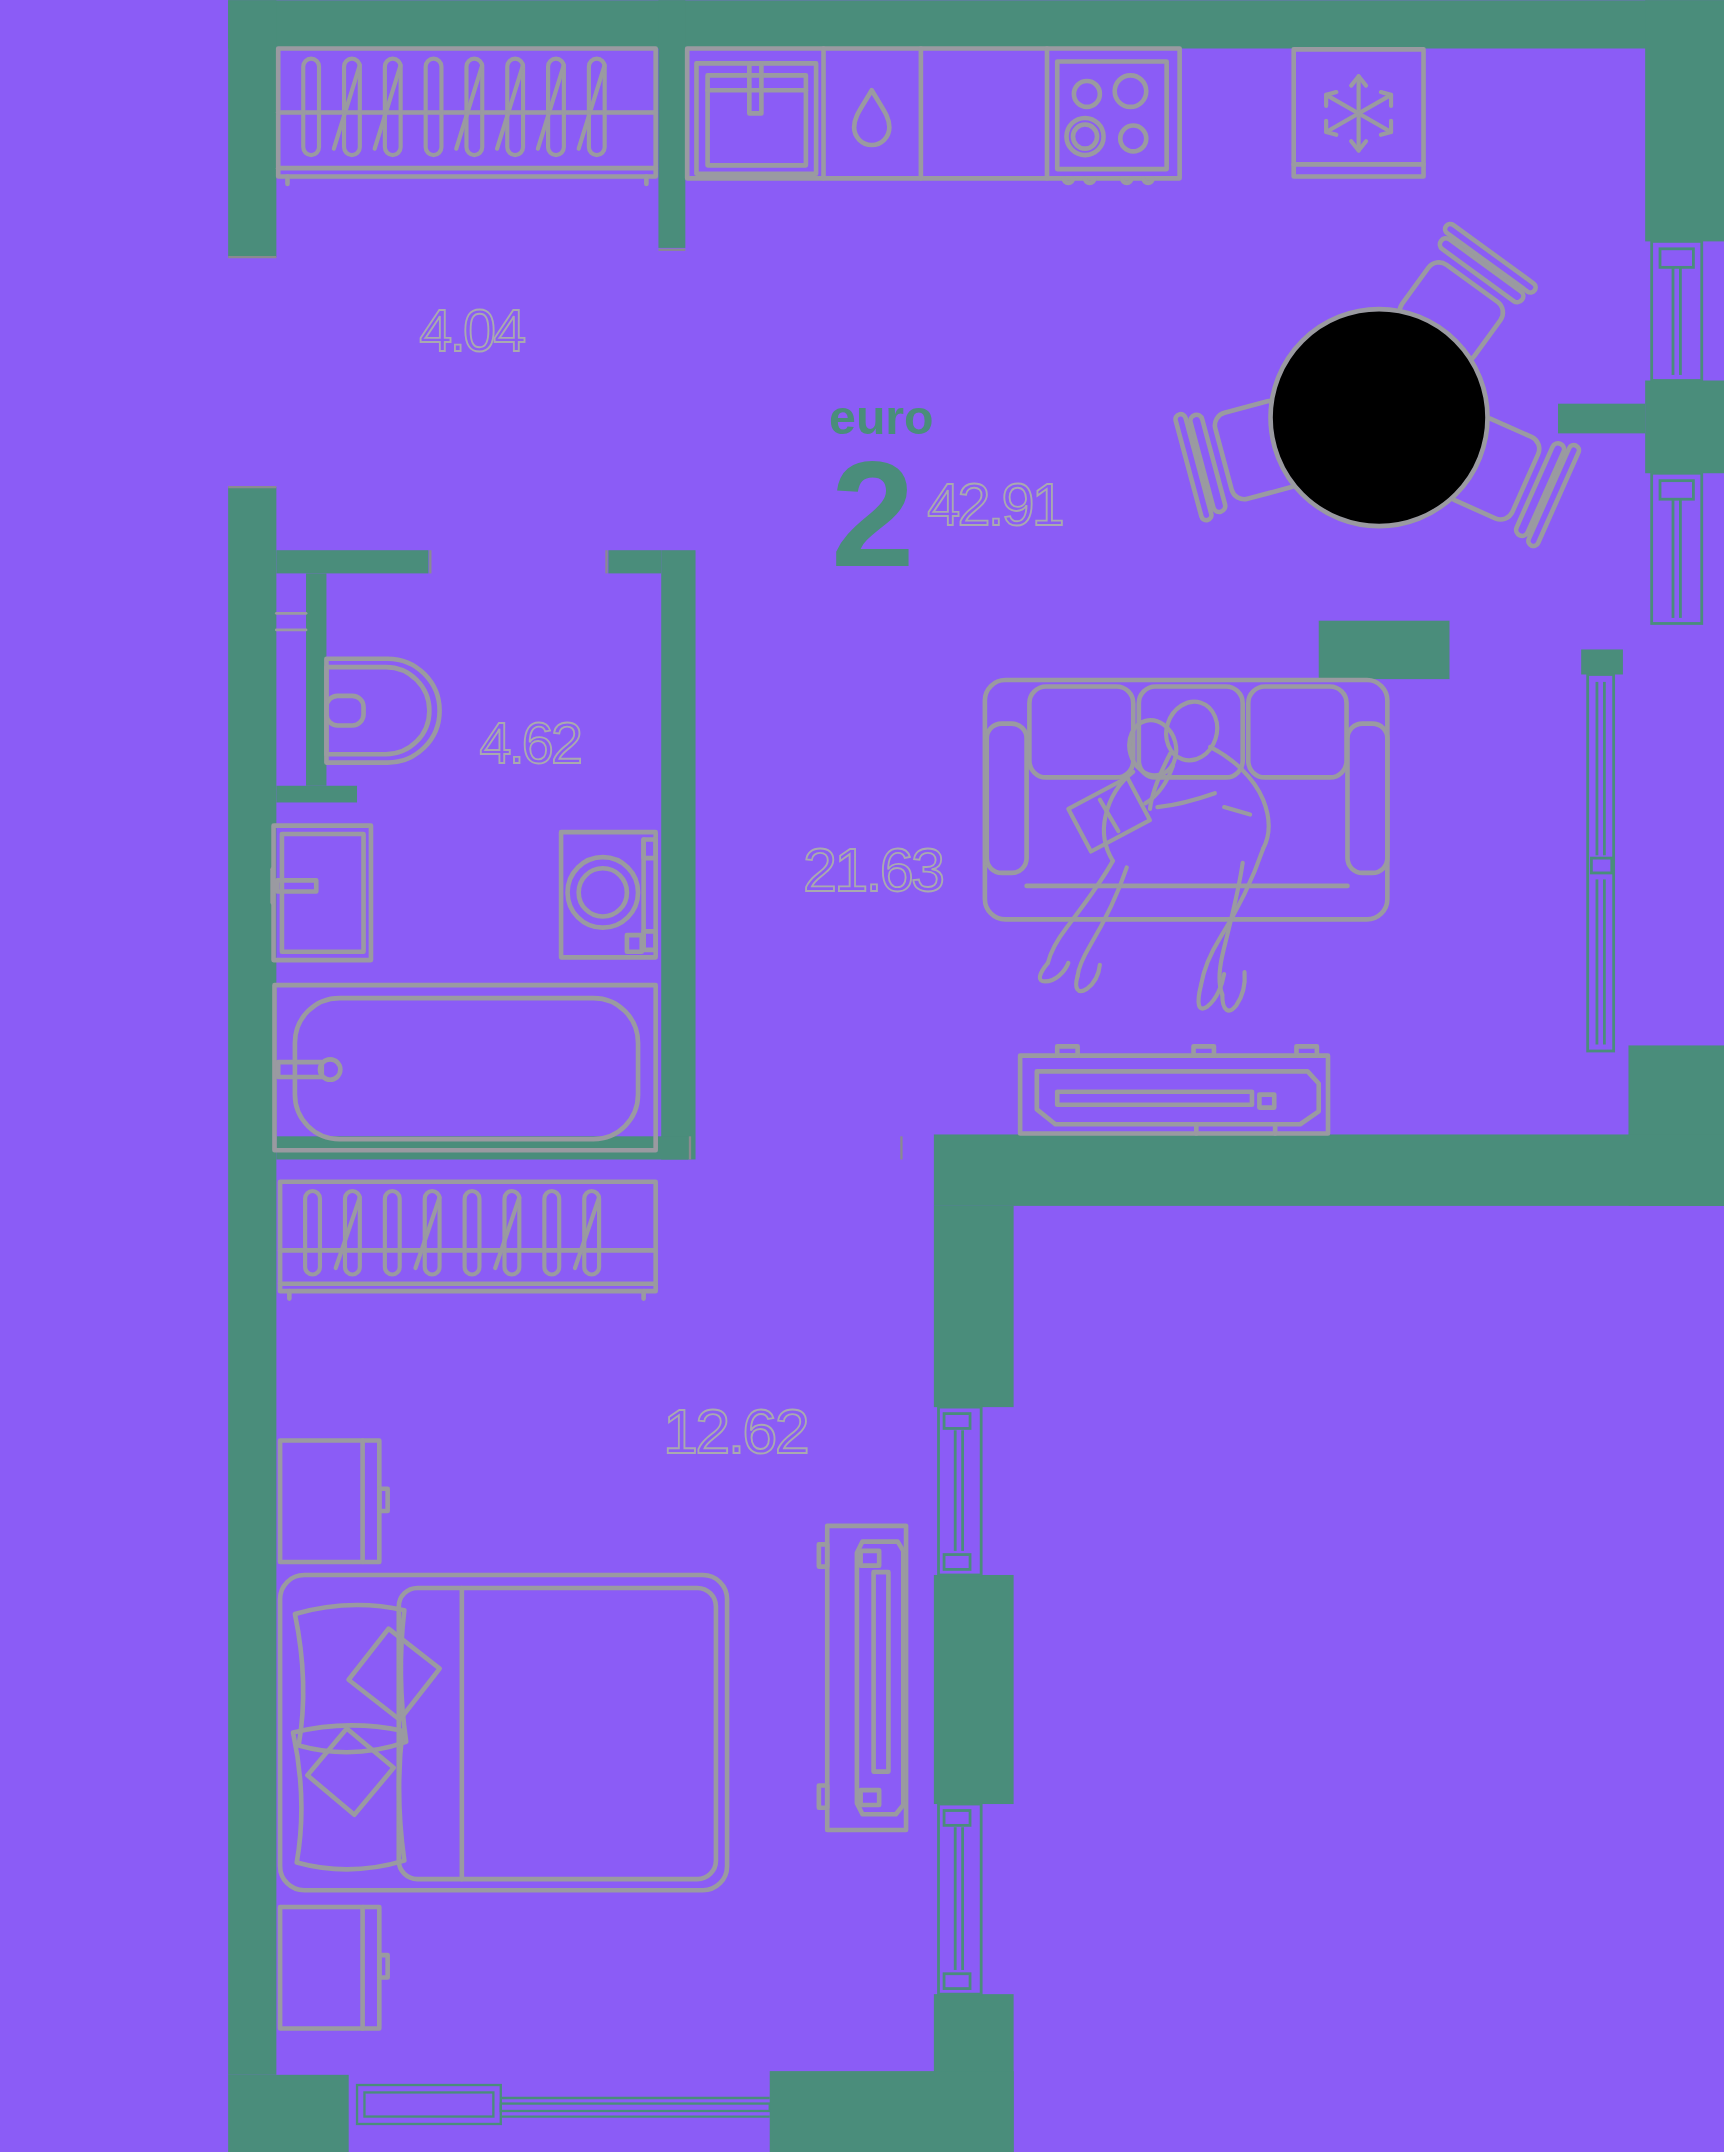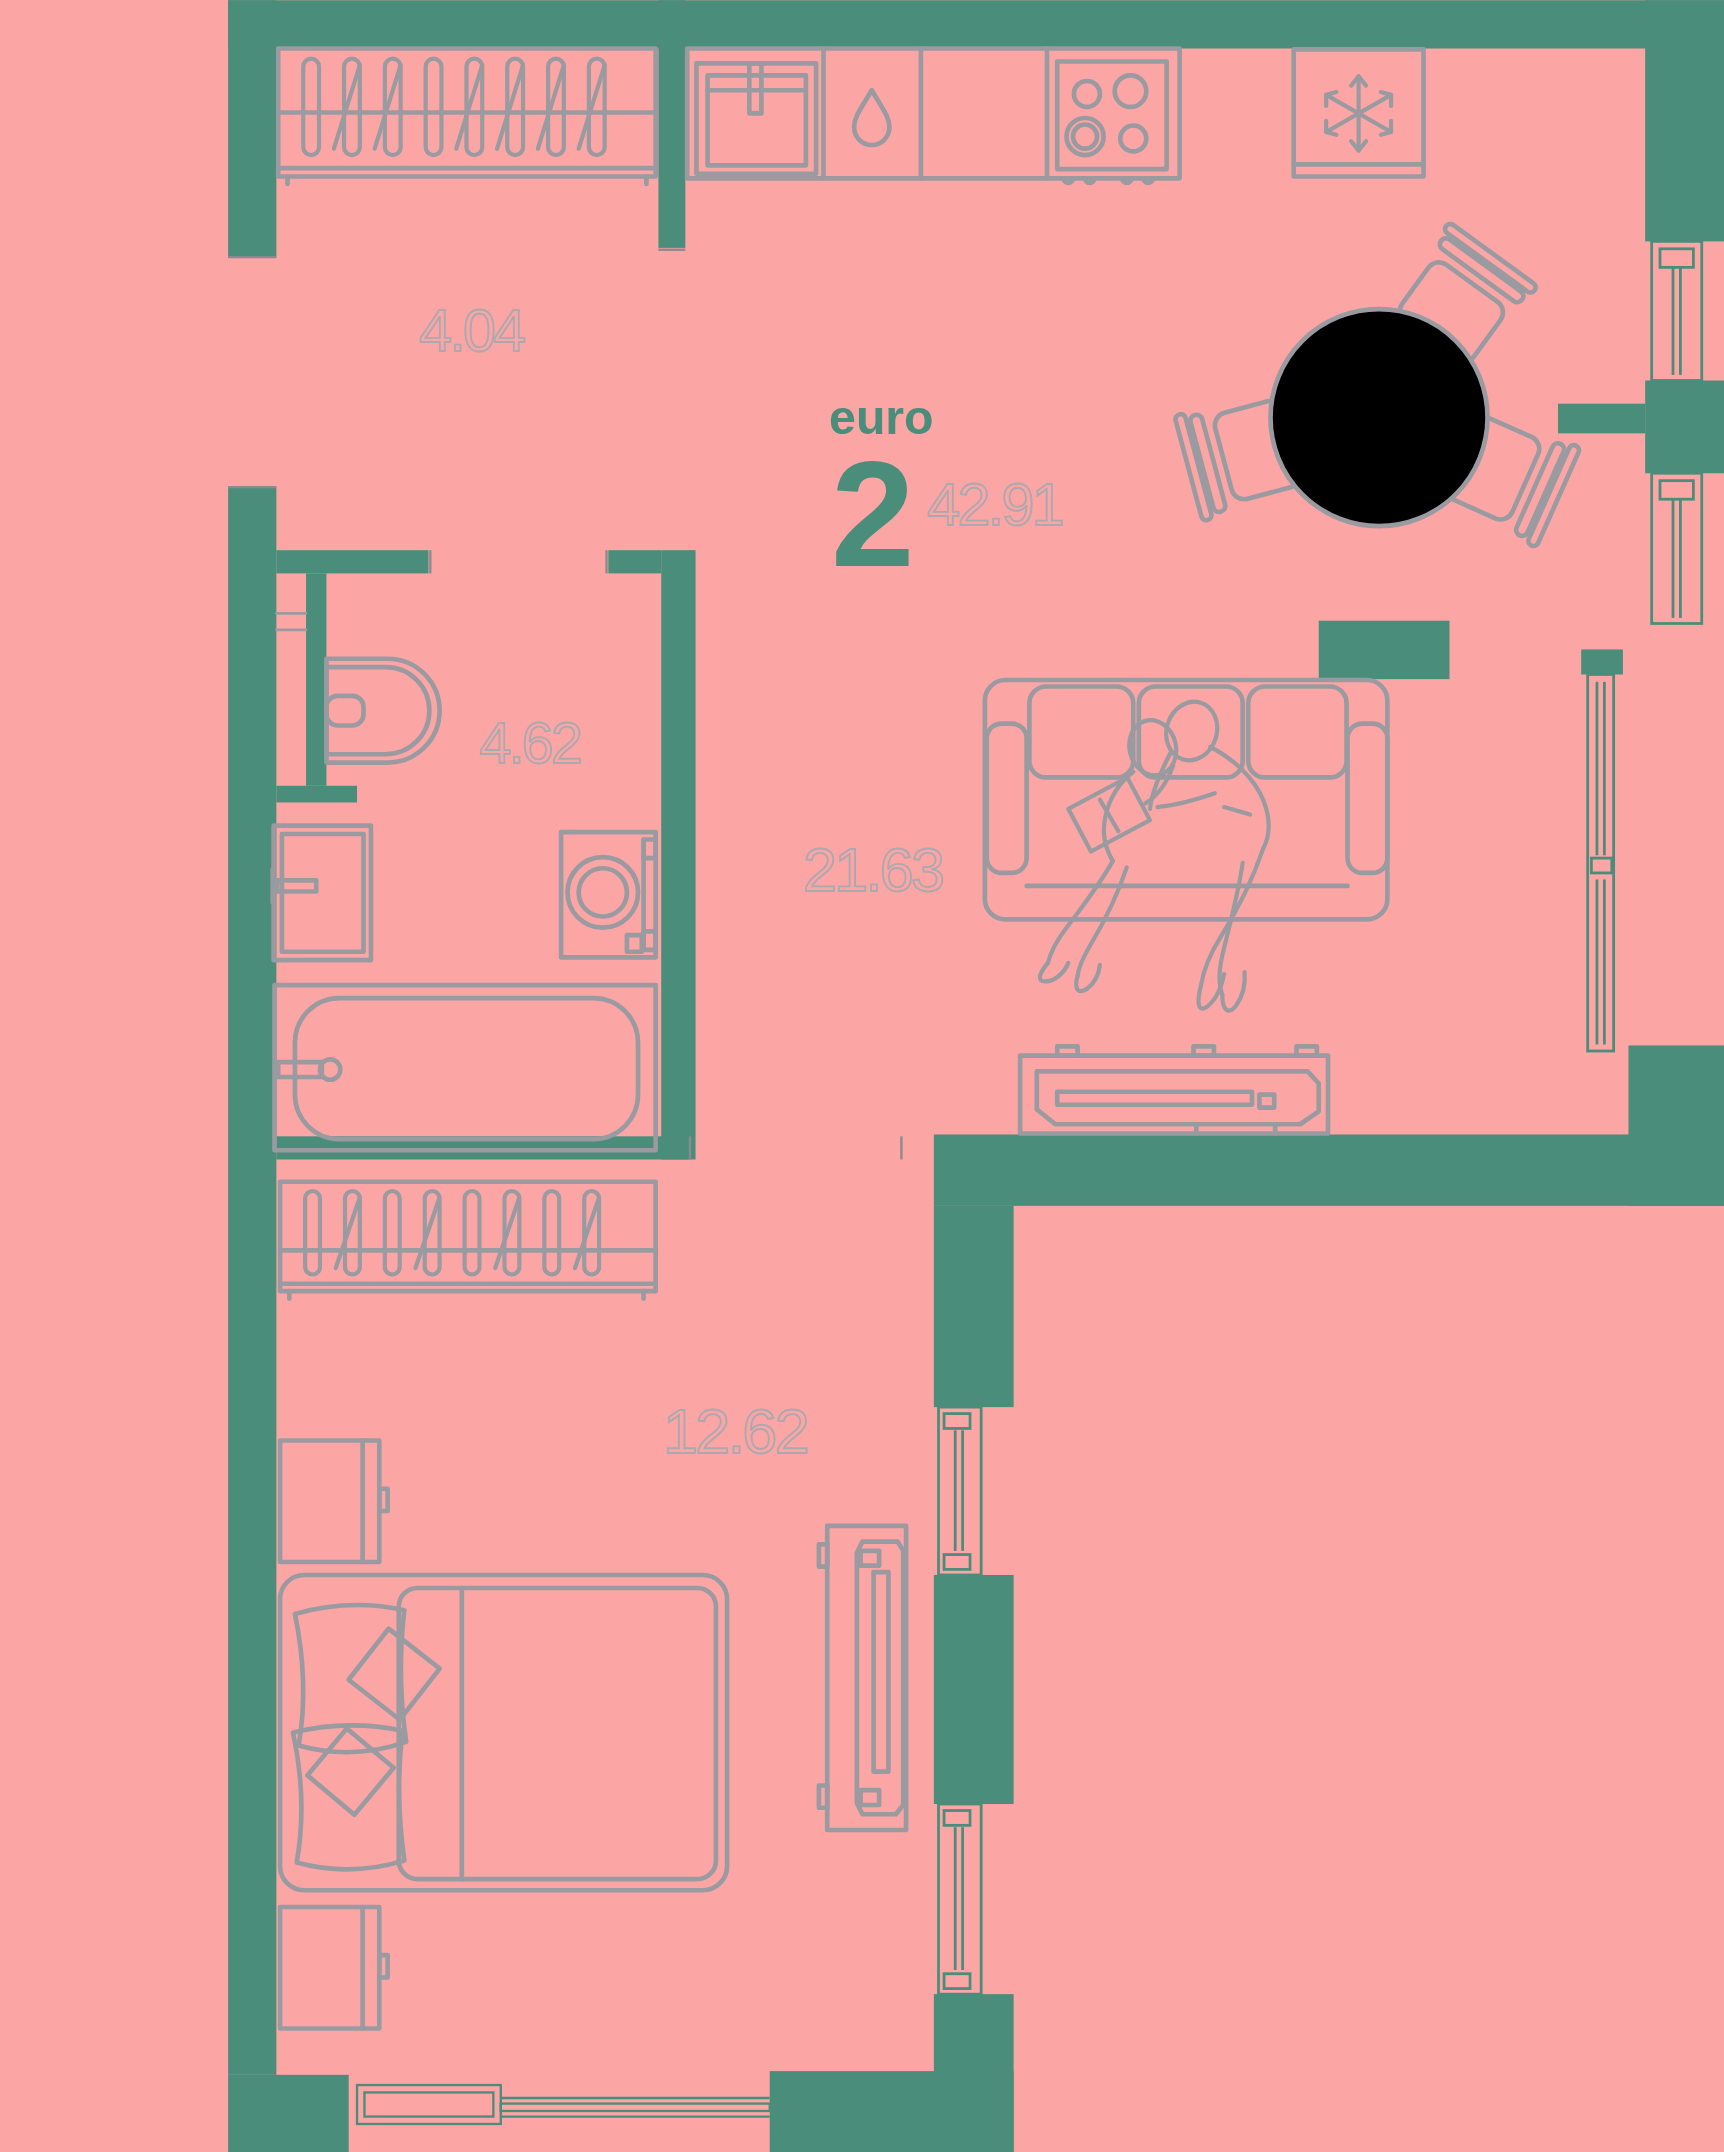--- a/index.html
+++ b/index.html
@@ -1,16 +1,16 @@
 <!DOCTYPE html>
 <html style="font-size:15px"><head>
 <meta charset="utf-8">
 <style>
   html,body{margin:0;padding:0;background:#000;}
-  .stage{position:relative;width:1724px;height:2153px;background:#fca5a5;overflow:hidden;}
+  .stage{position:relative;width:1724px;height:2153px;background:#8b5cf6;overflow:hidden;}
   svg{display:block;}
   text{font-family:"Liberation Sans","DejaVu Sans",sans-serif;}
   .area-label{fill:none;stroke:#a9a9af;stroke-width:2px;letter-spacing:-3px;}
   .accent-label{fill:#4a8d7b;stroke:none;font-weight:bold;}
 </style>
 </head>
 <body>
 
 <div class="stage">
 <svg width="1724" height="2153" viewBox="0 0 1859 2321" xmlns="http://www.w3.org/2000/svg">

